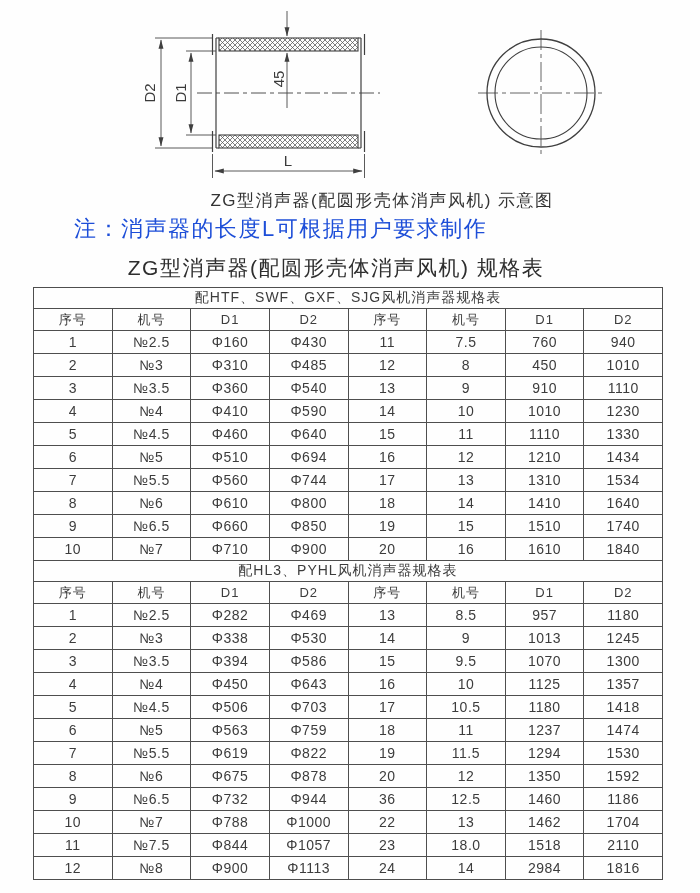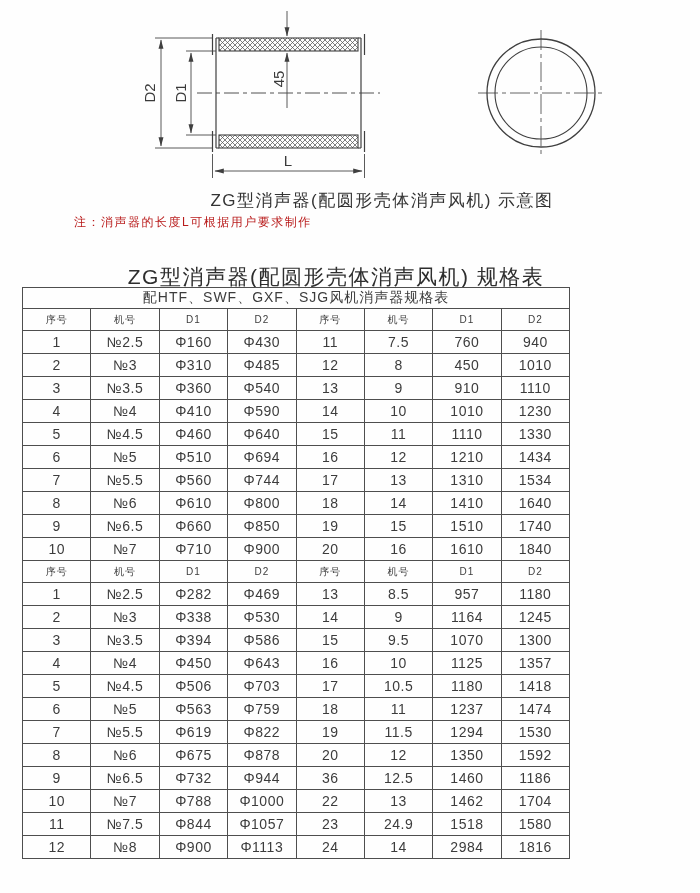--- a/index.html
+++ b/index.html
@@ -9,37 +9,37 @@
     font-family:"Liberation Sans","DejaVu Sans",sans-serif;
     color:#3a3a3a;
   }
   svg.drawing{position:absolute;top:0;left:0;display:block;}
   .caption{
     position:absolute;top:189px;left:0;width:670px;text-align:center;
     font-size:17px;letter-spacing:1.5px;color:#333;margin-left:47px;
   }
   .note{
     position:absolute;top:214px;left:74px;
-    font-size:12px;letter-spacing:1.5px;color:#b91c1c;
+    font-size:22px;letter-spacing:1.5px;color:#1d4ed8;
   }
   .table-title{
-    position:absolute;top:263px;left:0;width:672px;text-align:center;
+    position:absolute;top:254px;left:0;width:672px;text-align:center;
     font-size:21px;letter-spacing:1.5px;color:#2e2e2e;
   }
   table.spec{
-    position:absolute;top:287px;left:22px;width:548px;
+    position:absolute;top:287px;left:33px;width:630px;
     border-collapse:collapse;table-layout:fixed;
     font-size:14px;color:#3c3c3c;padding-left:28px;
   }
   table.spec td{
     border:1px solid #4e4e4e;text-align:center;vertical-align:middle;
     padding:0;height:22px;letter-spacing:0.5px;
   }
   table.spec tr.group-row td{height:20px;font-size:14px;letter-spacing:1px;}
-  table.spec tr.head-row td{height:21px;font-size:10px;letter-spacing:1px;text-align:center;}
+  table.spec tr.head-row td{height:21px;font-size:13px;letter-spacing:1px;text-align:center;}
 </style>
 </head>
 <body>
 
 <div class="page">
 
   <svg class="drawing" width="700" height="262" viewBox="0 0 700 262">
     <defs>
       <pattern id="xh" width="5" height="5" patternUnits="userSpaceOnUse">
         <path d="M0 5 L5 0 M0 0 L5 5" stroke="#555" stroke-width="0.75" fill="none"></path>
@@ -216,20 +216,23 @@
           <td>№7</td>
           <td>Φ710</td>
           <td>Φ900</td>
           <td>20</td>
           <td>16</td>
           <td>1610</td>
           <td>1840</td>
         </tr>
       </tbody>
       <tbody>
+        <tr class="group-row">
+          <td colspan="8">配HL3、PYHL风机消声器规格表</td>
+        </tr>
         <tr class="head-row">
           <td>序号</td>
           <td>机号</td>
           <td>D1</td>
           <td>D2</td>
           <td>序号</td>
           <td>机号</td>
           <td>D1</td>
           <td>D2</td>
         </tr>
@@ -243,21 +246,21 @@
           <td>957</td>
           <td>1180</td>
         </tr>
         <tr>
           <td>2</td>
           <td>№3</td>
           <td>Φ338</td>
           <td>Φ530</td>
           <td>14</td>
           <td>9</td>
-          <td>1164</td>
+          <td>1013</td>
           <td>1245</td>
         </tr>
         <tr>
           <td>3</td>
           <td>№3.5</td>
           <td>Φ394</td>
           <td>Φ586</td>
           <td>15</td>
           <td>9.5</td>
           <td>1070</td>
@@ -332,23 +335,23 @@
           <td>13</td>
           <td>1462</td>
           <td>1704</td>
         </tr>
         <tr>
           <td>11</td>
           <td>№7.5</td>
           <td>Φ844</td>
           <td>Φ1057</td>
           <td>23</td>
-          <td>24.9</td>
+          <td>18.0</td>
           <td>1518</td>
-          <td>1580</td>
+          <td>2110</td>
         </tr>
         <tr>
           <td>12</td>
           <td>№8</td>
           <td>Φ900</td>
           <td>Φ1113</td>
           <td>24</td>
           <td>14</td>
           <td>2984</td>
           <td>1816</td>

